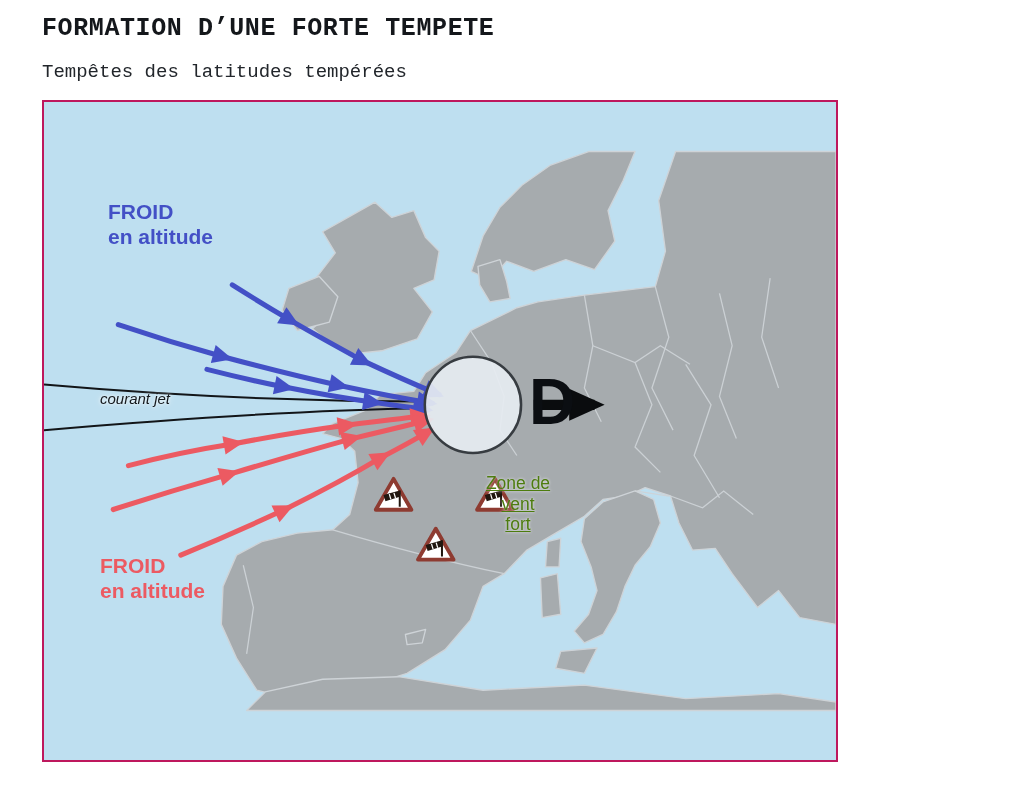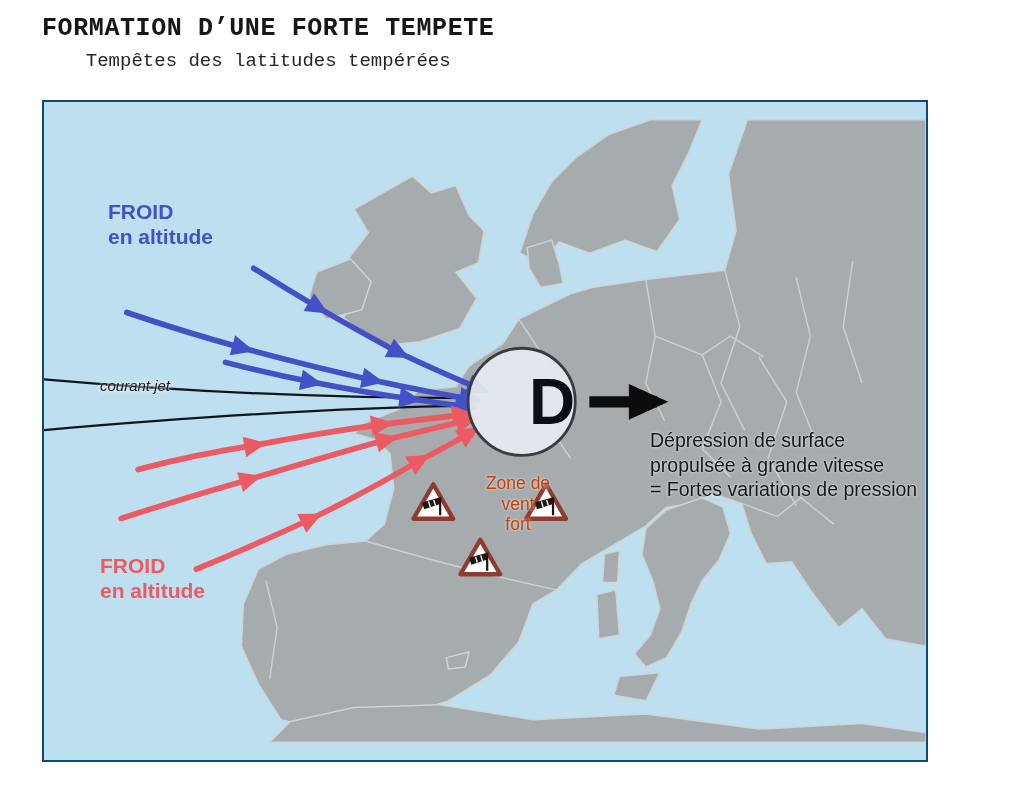--- a/index.html
+++ b/index.html
@@ -6,47 +6,48 @@
     --cold:#4350c6; --warm:#ec5a62; --sea:#bedff0; --land:#a6abae;
     --border:#ced3d7; --warning:#8e3b31; --ink:#15191d;
   }
   html,body{margin:0;padding:0;}
   body{
     width:1022px;height:796px;position:relative;background:#ffffff;
     font-family:"Liberation Sans", sans-serif;color:var(--ink);overflow:hidden;
   }
   .header{position:absolute;left:42px;top:14px;font-family:Liberation Mono, monospace;}
   .title{font-size:25px;font-weight:800;letter-spacing:.6px;color:#14171b;}
-  .subtitle{font-size:19px;margin-top:7px;color:#22262b;text-align:center;}
+  .subtitle{font-size:19px;margin-top:18px;color:#22262b;}
   .map-frame{
-    position:absolute;left:42px;top:100px;width:886px;height:662px;
-    border:2px solid #0c4a6e;box-sizing:border-box;background:var(--sea);overflow:hidden;
+    position:absolute;left:42px;top:100px;width:796px;height:662px;
+    border:2px solid #be185d;box-sizing:border-box;background:var(--sea);overflow:hidden;
   }
   .map-svg{position:absolute;left:0;top:0;width:100%;height:100%;}
   .overlay{position:absolute;left:0;top:0;width:100%;height:100%;pointer-events:none;}
   .front-label{position:absolute;font-weight:800;font-size:21px;line-height:1.18;}
   .front-label.cold{left:64px;top:98px;color:var(--cold);}
   .front-label.warm{left:56px;top:452px;color:var(--warm);}
   .jet-label{
-    position:absolute;left:56px;top:275px;font-style:italic;font-size:15px;color:var(--ink);
+    position:absolute;left:56px;top:288px;font-style:italic;font-size:15px;color:var(--ink);
     text-shadow:0 0 3px rgba(255,255,255,.9), 0 0 6px rgba(255,255,255,.8);
   }
   .dep-letter{
     position:absolute;left:451px;top:243px;width:114px;height:114px;
     display:flex;align-items:center;justify-content:center;
     font-size:64px;font-weight:700;color:#0b0e12;
   }
   .annotation{
     position:absolute;left:606px;top:326px;font-size:19.5px;line-height:1.26;color:#14181d;
     text-shadow:0 0 3px rgba(255,255,255,.85);
   }
   .wind-zone{
     position:absolute;left:474px;top:371px;transform:translateX(-50%);
-    text-align:center;font-size:17.5px;line-height:1.18;color:#c2410c;font-weight:500;
+    text-align:center;font-size:17.5px;line-height:1.18;color:#4d7c0f;font-weight:500;
     text-shadow:0 0 3px rgba(255,255,255,.85);
+    text-decoration:underline;
   }
 </style>
 </head>
 <body>
 
 <div class="header">
   <div class="title">FORMATION D’UNE FORTE TEMPETE</div>
   <div class="subtitle">Tempêtes des latitudes tempérées</div>
 </div>
 
@@ -148,25 +149,20 @@
 
     <div class="front-label warm">
       <div>FROID</div>
       <div>en altitude</div>
     </div>
 
     <div class="jet-label">courant jet</div>
 
     <div class="dep-letter">D</div>
 
-    <div class="annotation">
-      <div>Dépression de surface</div>
-      <div>propulsée à grande vitesse</div>
-      <div>= Fortes variations de pression</div>
-    </div>
 
     <div class="wind-zone">
       <div>Zone de</div>
       <div>vent</div>
       <div>fort</div>
     </div>
   </div>
 </div>
 
 </body></html>

